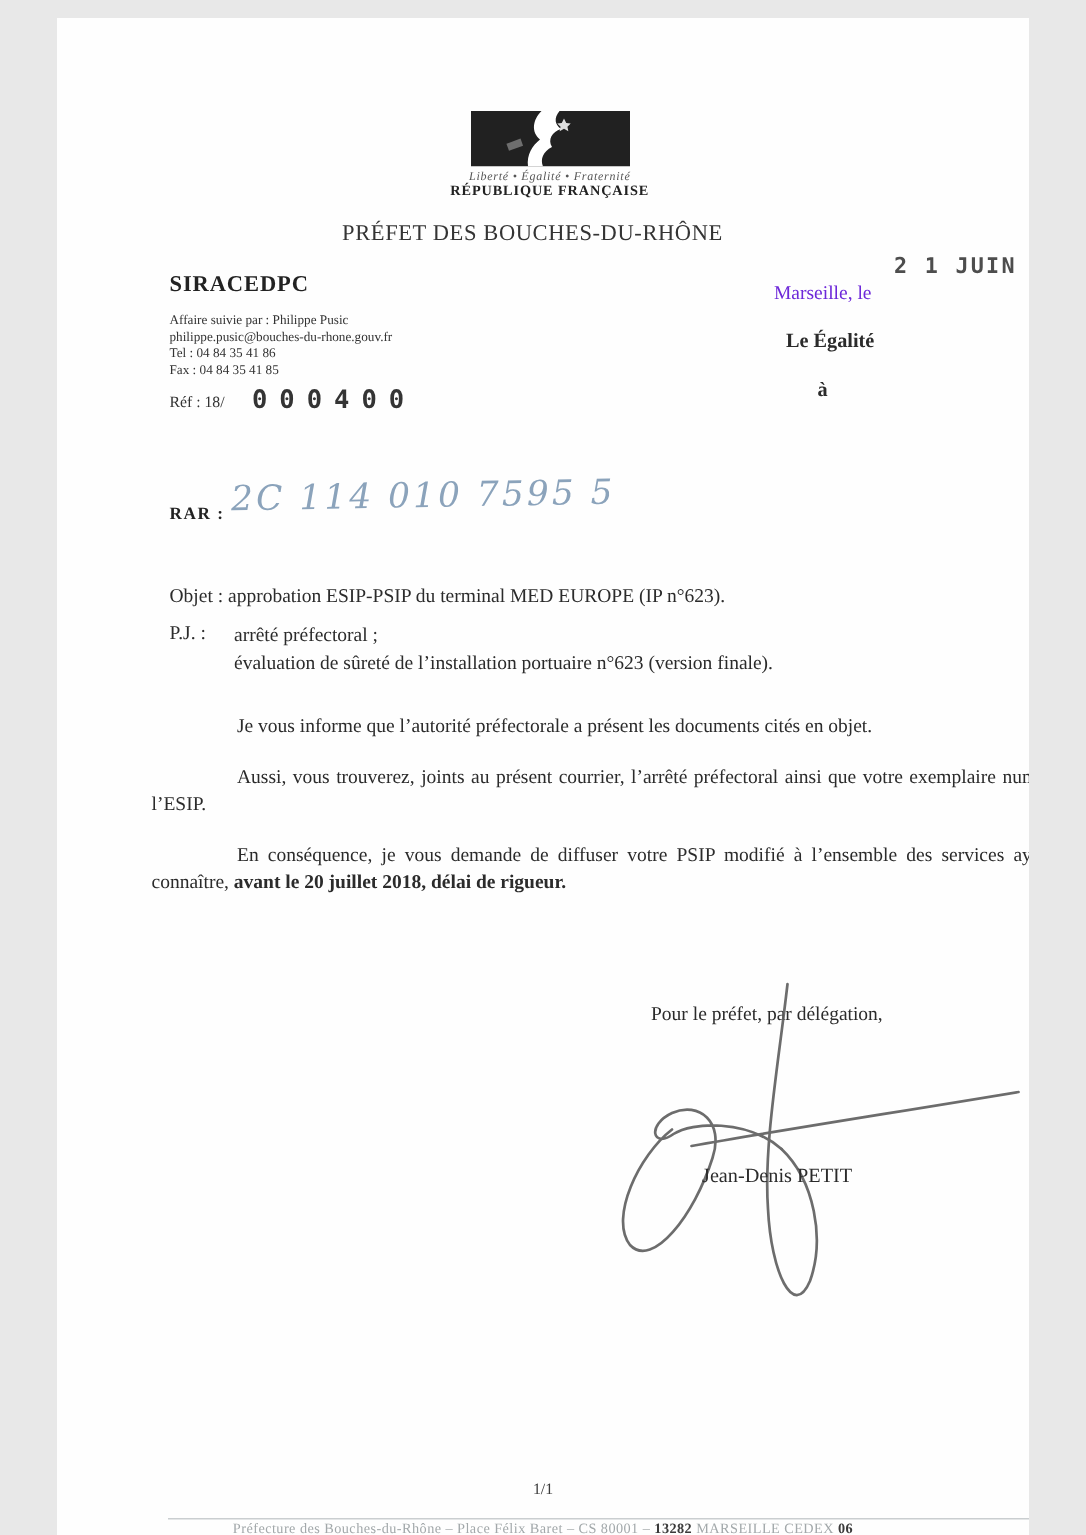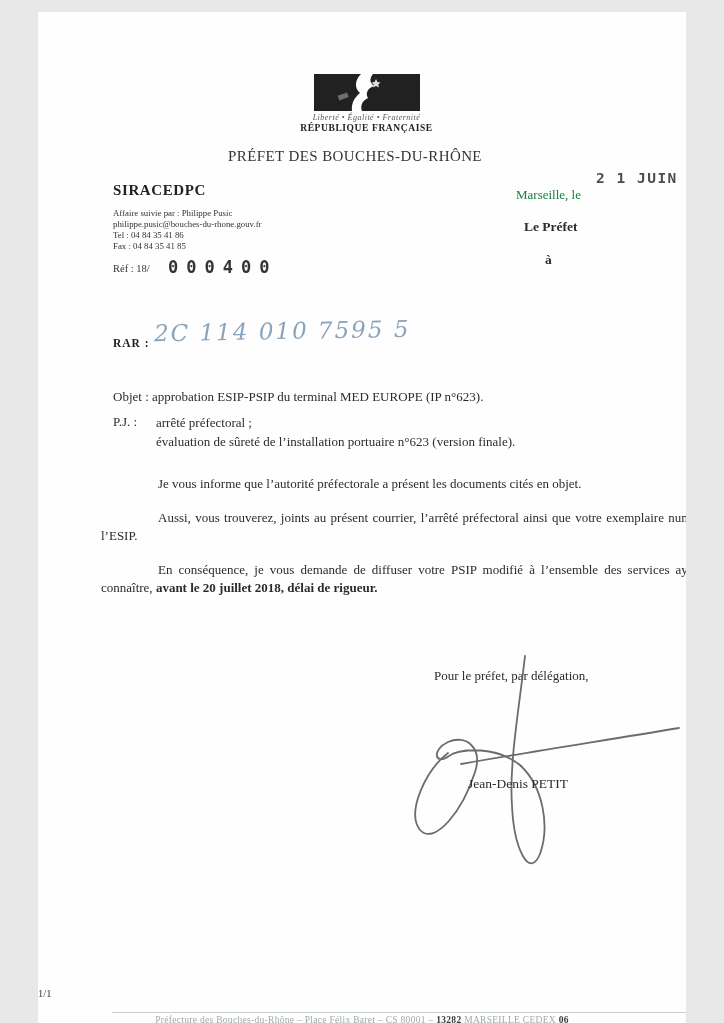--- a/index.html
+++ b/index.html
@@ -18,21 +18,21 @@
   
   .service-name{top:170px;left:75px;font-size:15px;font-weight:bold;letter-spacing:.6px;color:#222;}
   .contact{top:196px;left:75px;font-size:8.8px;line-height:11px;color:#333;}
   .ref-row{top:251px;left:75px;font-size:10.5px;color:#333;text-align:center;}
   .ref-stamp{
     position:absolute;left:55px;top:-6px;
     font-family:"DejaVu Sans Mono","Liberation Mono",monospace;
     font-weight:bold;font-size:17px;letter-spacing:8px;color:#343434;white-space:nowrap;
   }
   
-  .city-line{top:175px;left:478px;font-size:13px;color:#15803d;}
+  .city-line{top:175px;left:478px;font-size:13px;color:#6d28d9;}
   .date-stamp{
     top:158px;left:558px;
     font-family:"DejaVu Sans Mono","Liberation Mono",monospace;
     font-weight:bold;font-size:14.5px;letter-spacing:1.5px;color:#4d4d4d;white-space:nowrap;
   }
   .from-title{top:207px;left:486px;font-size:13.5px;font-weight:bold;}
   .to-word{top:240px;left:507px;font-size:13.5px;font-weight:bold;}
   .addressee{top:276px;left:405px;width:232px;text-align:center;font-size:13.5px;font-weight:bold;line-height:15.5px;}
   
   .rar-label{top:325px;left:75px;font-size:11.5px;font-weight:bold;letter-spacing:1px;color:#222;}
@@ -49,21 +49,21 @@
   .body-block{top:463px;left:63px;width:633px;font-size:13px;line-height:18px;}
   .body-block p{margin:0;text-indent:57px;text-align:justify;}
   .body-block p + p{margin-top:16px;}
   .bold{font-weight:bold;}
   
   .sig-text{top:655px;left:396px;width:182px;font-size:13px;line-height:18px;}
   .sig-name{top:764px;left:430px;font-size:13.5px;}
   .sig-svg{top:642px;left:355px;}
   .pen-mark{top:546px;left:688px;}
   
-  .page-num{top:976px;left:0;right:0;font-size:10.5px;color:#3a3a3a;}
+  .page-num{top:976px;left:0;right:0;text-align:center;font-size:10.5px;color:#3a3a3a;}
   .footer-rule{top:1000px;left:74px;width:638px;border-top:1px solid #caced0;}
   .footer-line{top:1003px;left:0;right:0;text-align:center;font-size:9.5px;color:#a2a8aa;letter-spacing:.3px;}
   .footer-line .dark{color:#3a3a3a;font-weight:bold;}
 </style>
 </head>
 <body>
 
 <div class="page">
 
   <div class="abs logo-block">
@@ -88,21 +88,21 @@
     <div>Tel : 04 84 35 41 86</div>
     <div>Fax : 04 84 35 41 85</div>
   </div>
   <div class="abs ref-row">
     <span>Réf : 18/</span>
     <span class="ref-stamp">000400</span>
   </div>
 
   <div class="abs city-line">Marseille, le</div>
   <div class="abs date-stamp">2 1 JUIN 2018</div>
-  <div class="abs from-title">Le Préfet</div>
+  <div class="abs from-title">Le Égalité</div>
   <div class="abs to-word">à</div>
 
   <div class="abs rar-label">RAR :</div>
   <div class="abs rar-hand">2C 114 010 7595 5</div>
 
   <div class="abs objet-line">
     <span>Objet :</span>
     <span> </span>
     <span>approbation ESIP-PSIP du terminal MED EUROPE (IP n°623).</span>
   </div>

